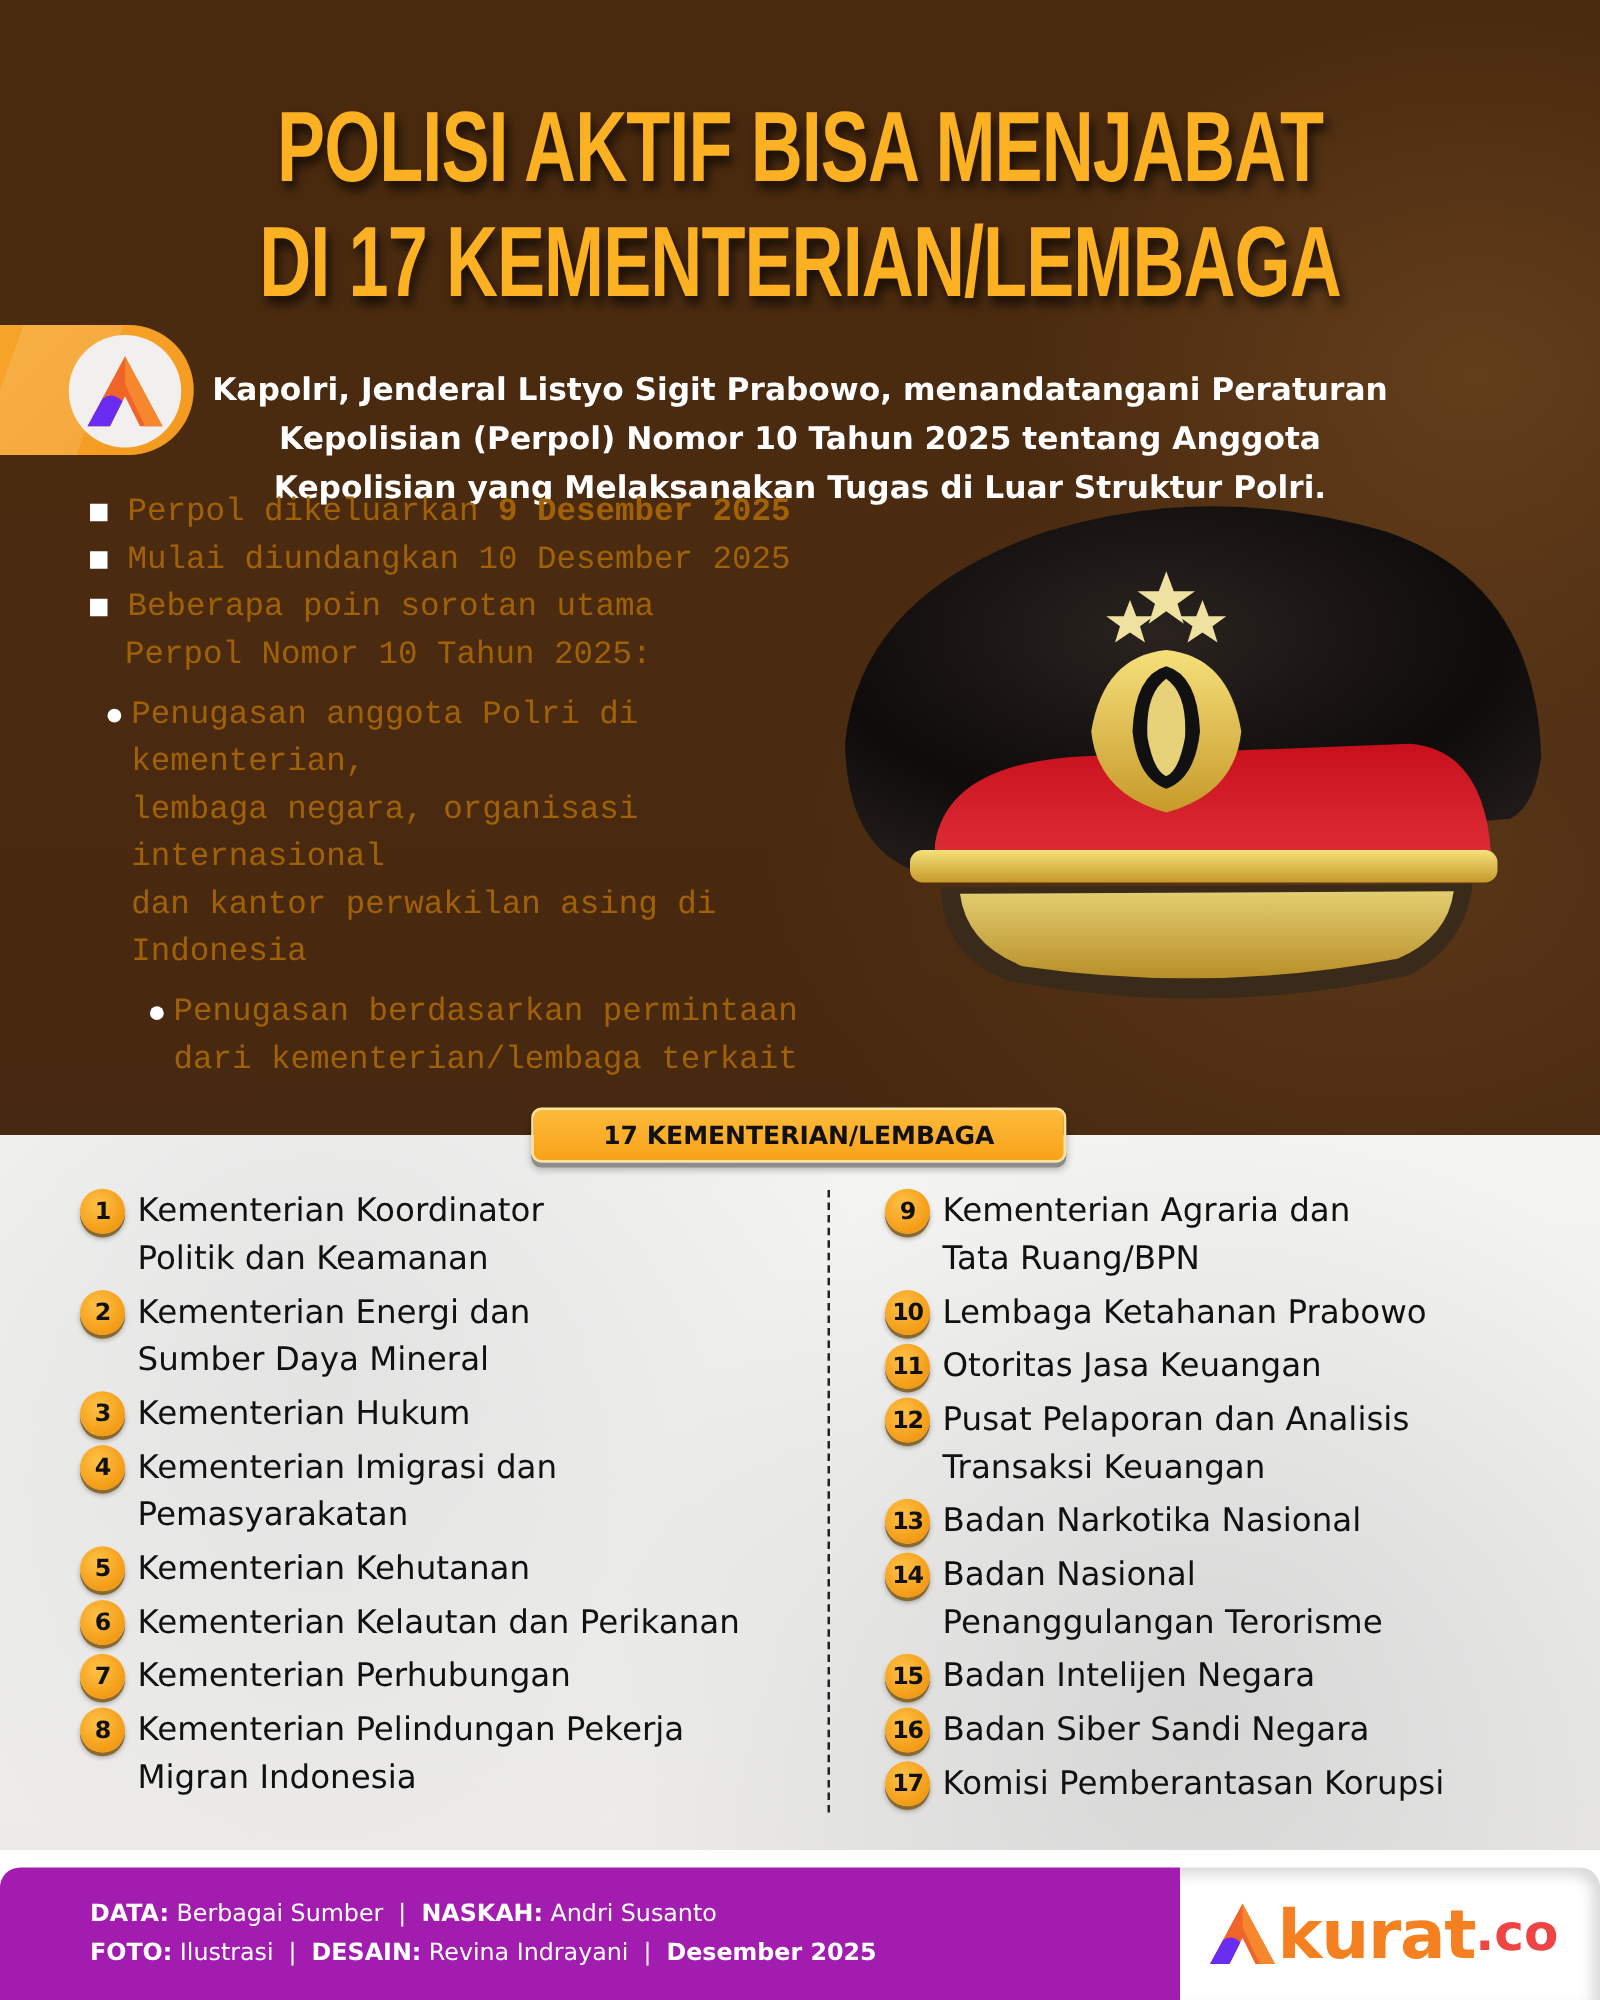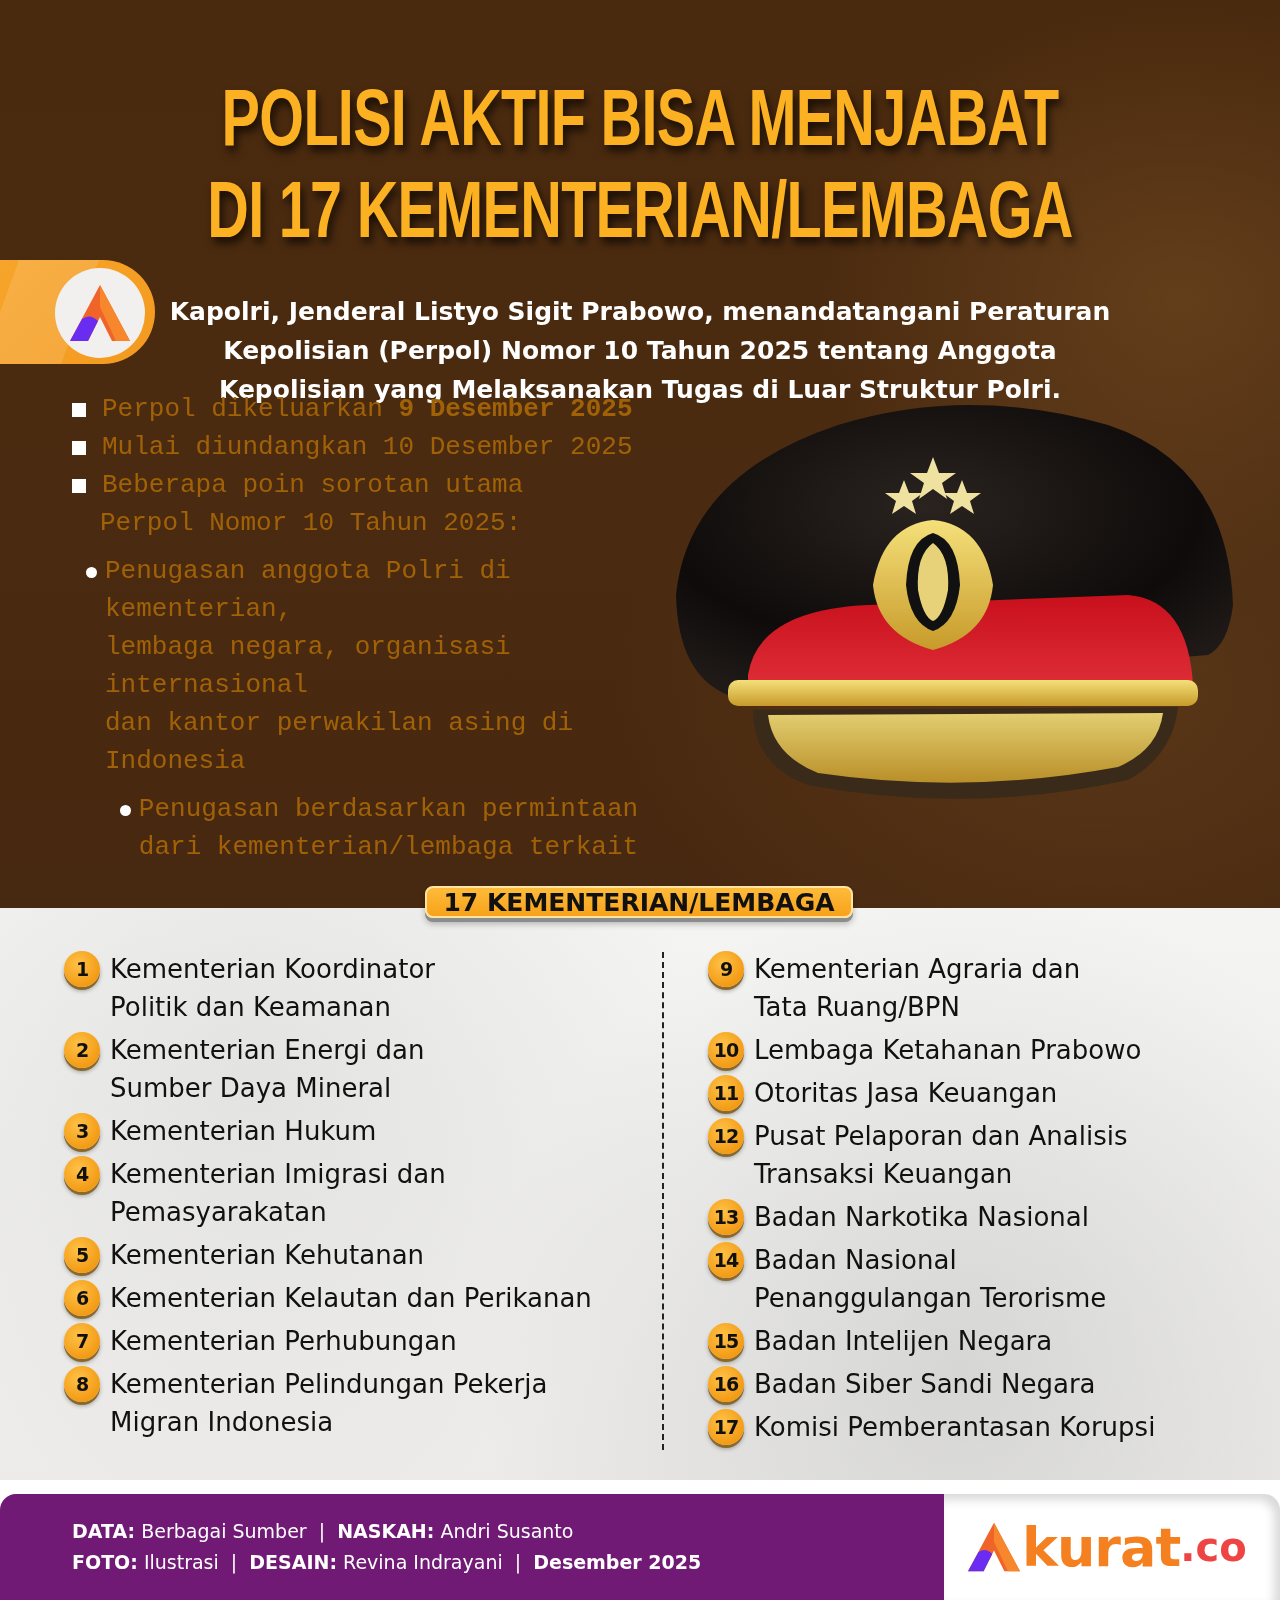--- a/index.html
+++ b/index.html
@@ -75,28 +75,28 @@
       position: absolute; left: 668px; top: 395px; width: 580px; height: 420px;
     }
     .bottom {
       position: absolute; left: 0; top: 908px; width: 1280px; height: 572px;
       background:
         radial-gradient(circle at 20% 30%, rgba(200,200,200,0.35), rgba(0,0,0,0) 40%),
         radial-gradient(circle at 75% 80%, rgba(180,180,180,0.4), rgba(0,0,0,0) 45%),
         linear-gradient(180deg, #f4f4f3 0%, #ecebea 100%);
     }
     .section-pill {
-      position: absolute; left: 425px; top: 886px; width: 428px; height: 32px;
+      position: absolute; left: 425px; top: 886px; width: 428px; height: 44px;
       border-radius: 8px;
       background: linear-gradient(180deg, #fdbb3a 0%, #f8a21a 100%);
       border: 2px solid #ffe3a1;
       box-shadow: 0 4px 0 #8c8c8c, 0 6px 6px rgba(0,0,0,0.25);
       display: flex; align-items: center; justify-content: center;
       font-family: "DejaVu Sans", sans-serif;
-      font-weight: 700; font-size: 25px; color: #111;
+      font-weight: 700; font-size: 20px; color: #111;
     }
     .divider {
       position: absolute; left: 662px; top: 952px; width: 0; height: 498px;
       border-left: 2px dashed #222;
     }
     .col {
       position: absolute; top: 950px;
       font-family: "DejaVu Sans", sans-serif;
       font-size: 26px; line-height: 38px; color: #111;
     }
@@ -108,21 +108,21 @@
       background: radial-gradient(circle at 40% 35%, #ffc247, #f39b15 70%);
       box-shadow: 0 3px 0 #8a6a2c, 0 4px 4px rgba(0,0,0,0.3);
       flex: none; margin: 1px 10px 0 0;
       display: flex; align-items: center; justify-content: center;
       font-family: "DejaVu Sans", sans-serif;
       font-weight: 700; font-size: 19px; color: #111; letter-spacing: -1px;
     }
     .item-text { white-space: pre-line; }
     .footer {
       position: absolute; left: 0; top: 1494px; width: 944px; height: 106px;
-      background: #701a75; border-radius: 16px 0 0 0;
+      background: #a21caf; border-radius: 16px 0 0 0;
       padding: 22px 0 0 72px;
       color: #fff; font-family: "DejaVu Sans", sans-serif;
       font-size: 19px; line-height: 31px;
     }
     .footer .lbl { font-weight: 700; }
     .footer .sep { margin: 0 6px; }
     .brand {
       position: absolute; left: 944px; top: 1494px; width: 336px; height: 106px;
       background: #fff; border-radius: 0 16px 0 0;
       box-shadow: inset -6px 6px 10px rgba(0,0,0,0.15);

